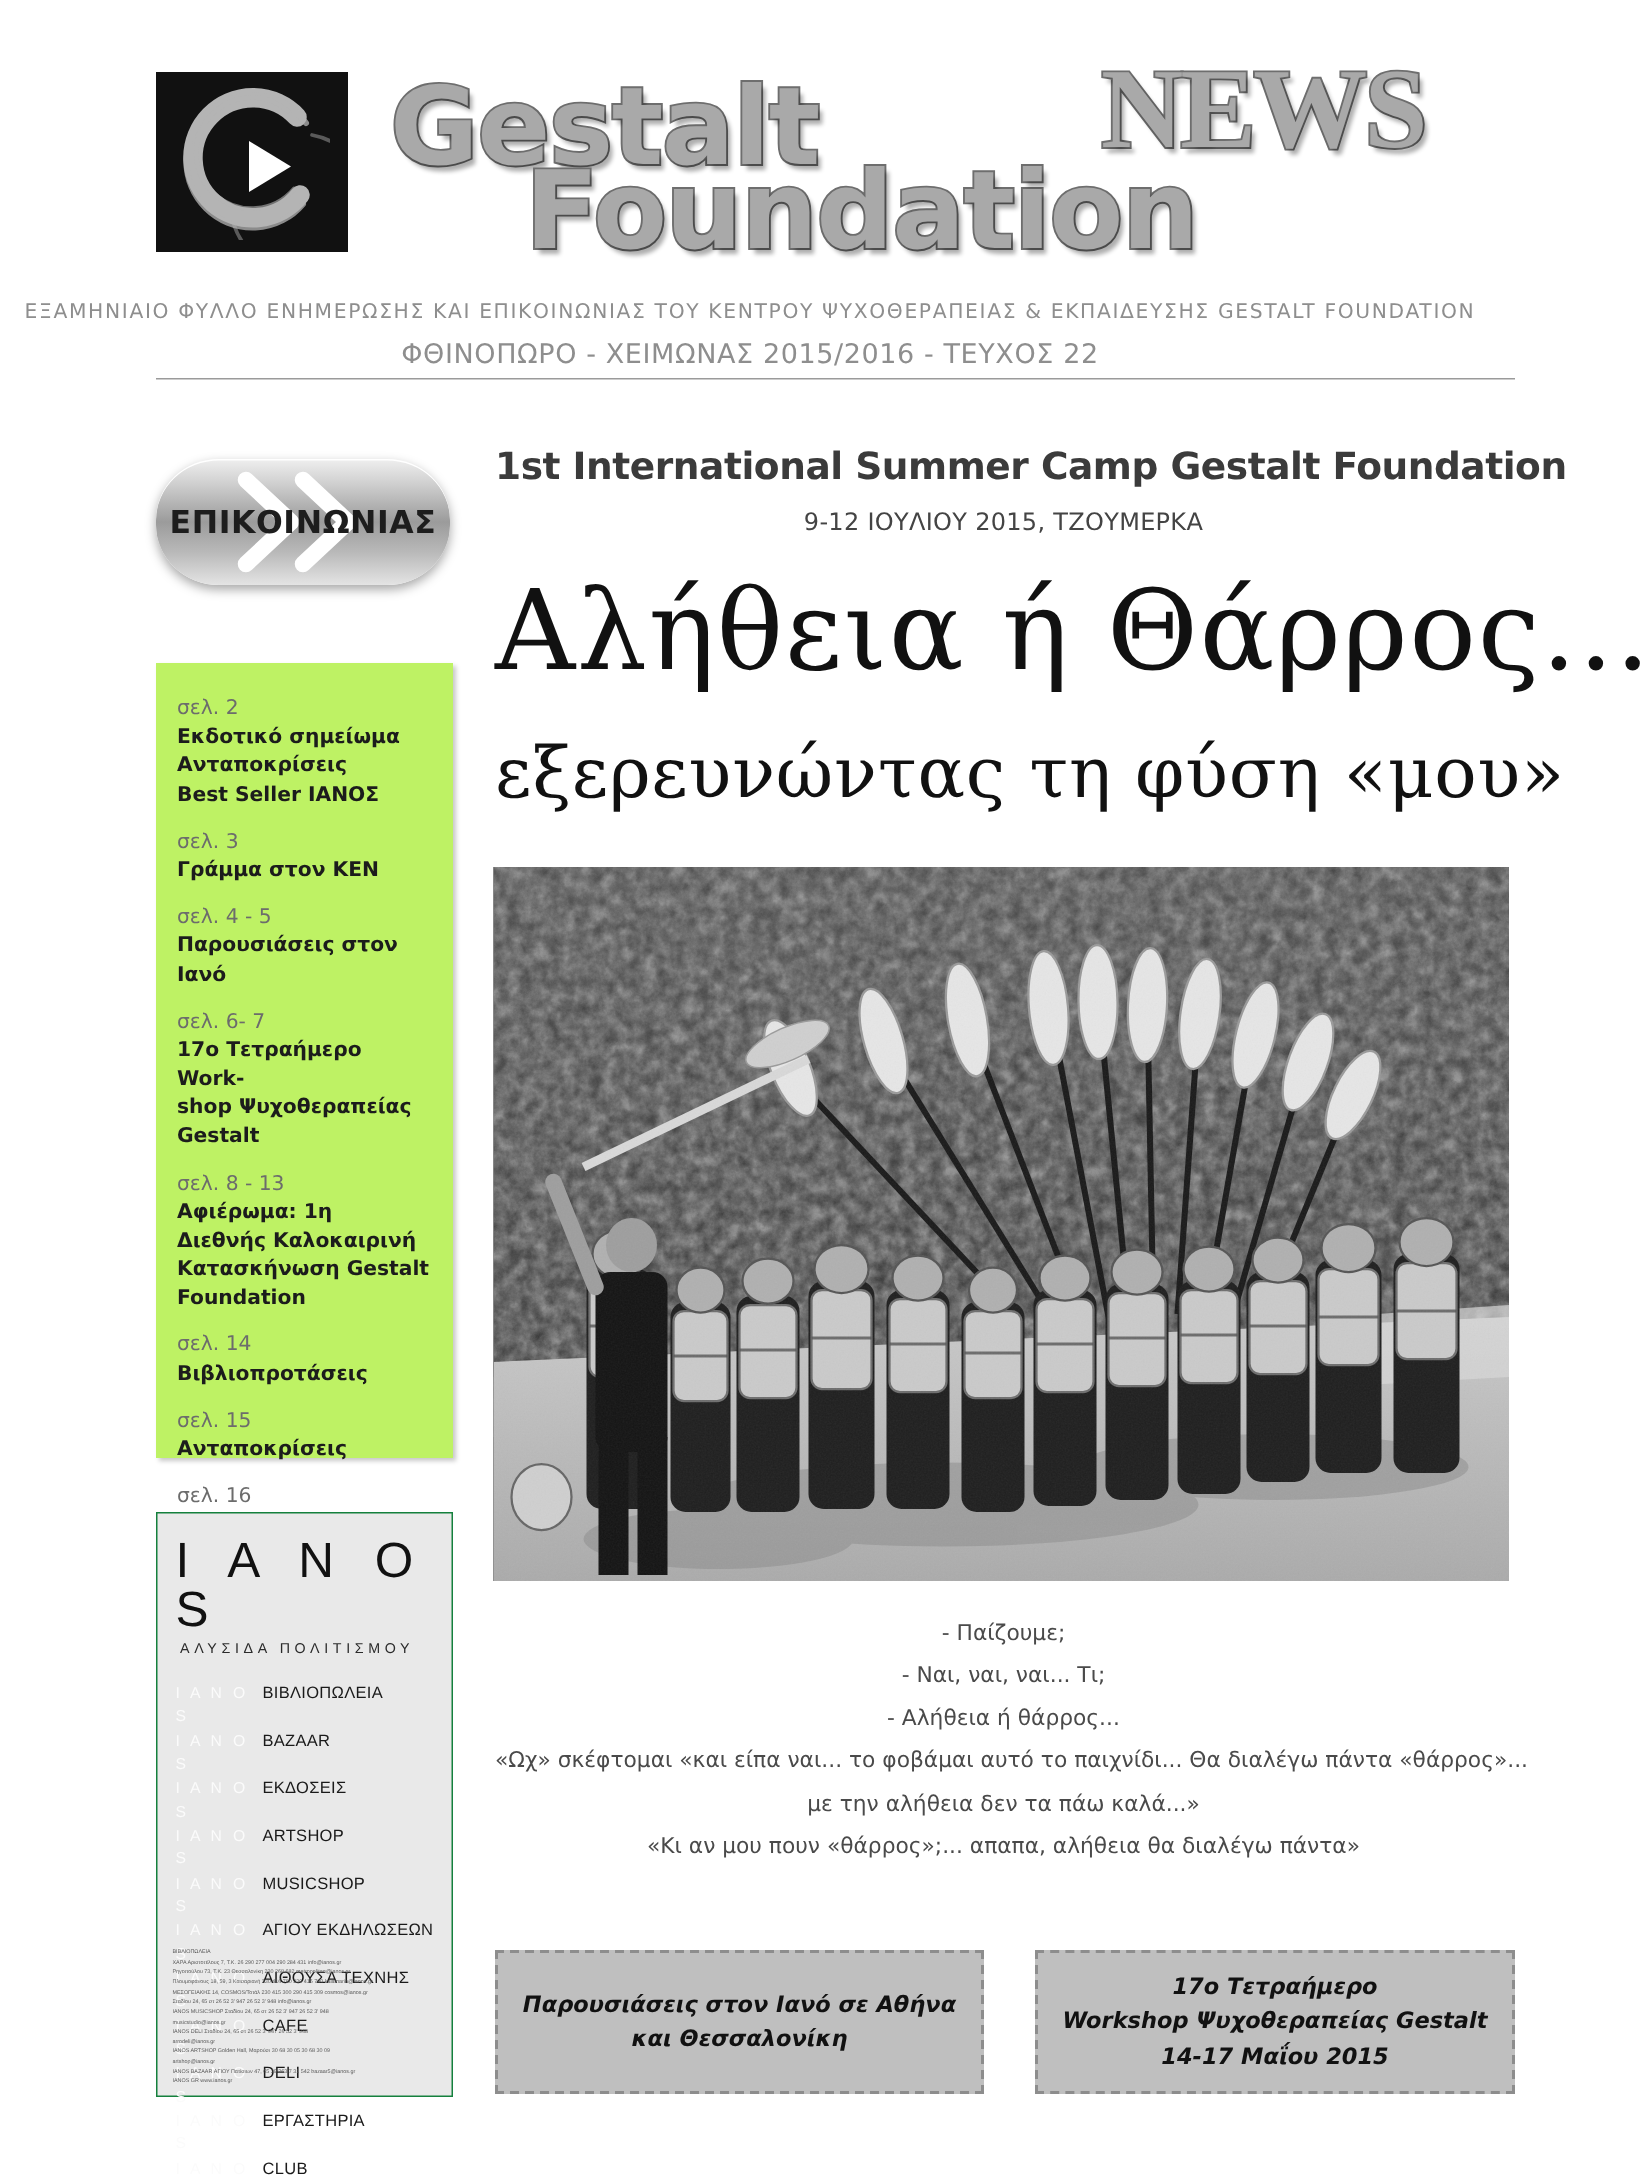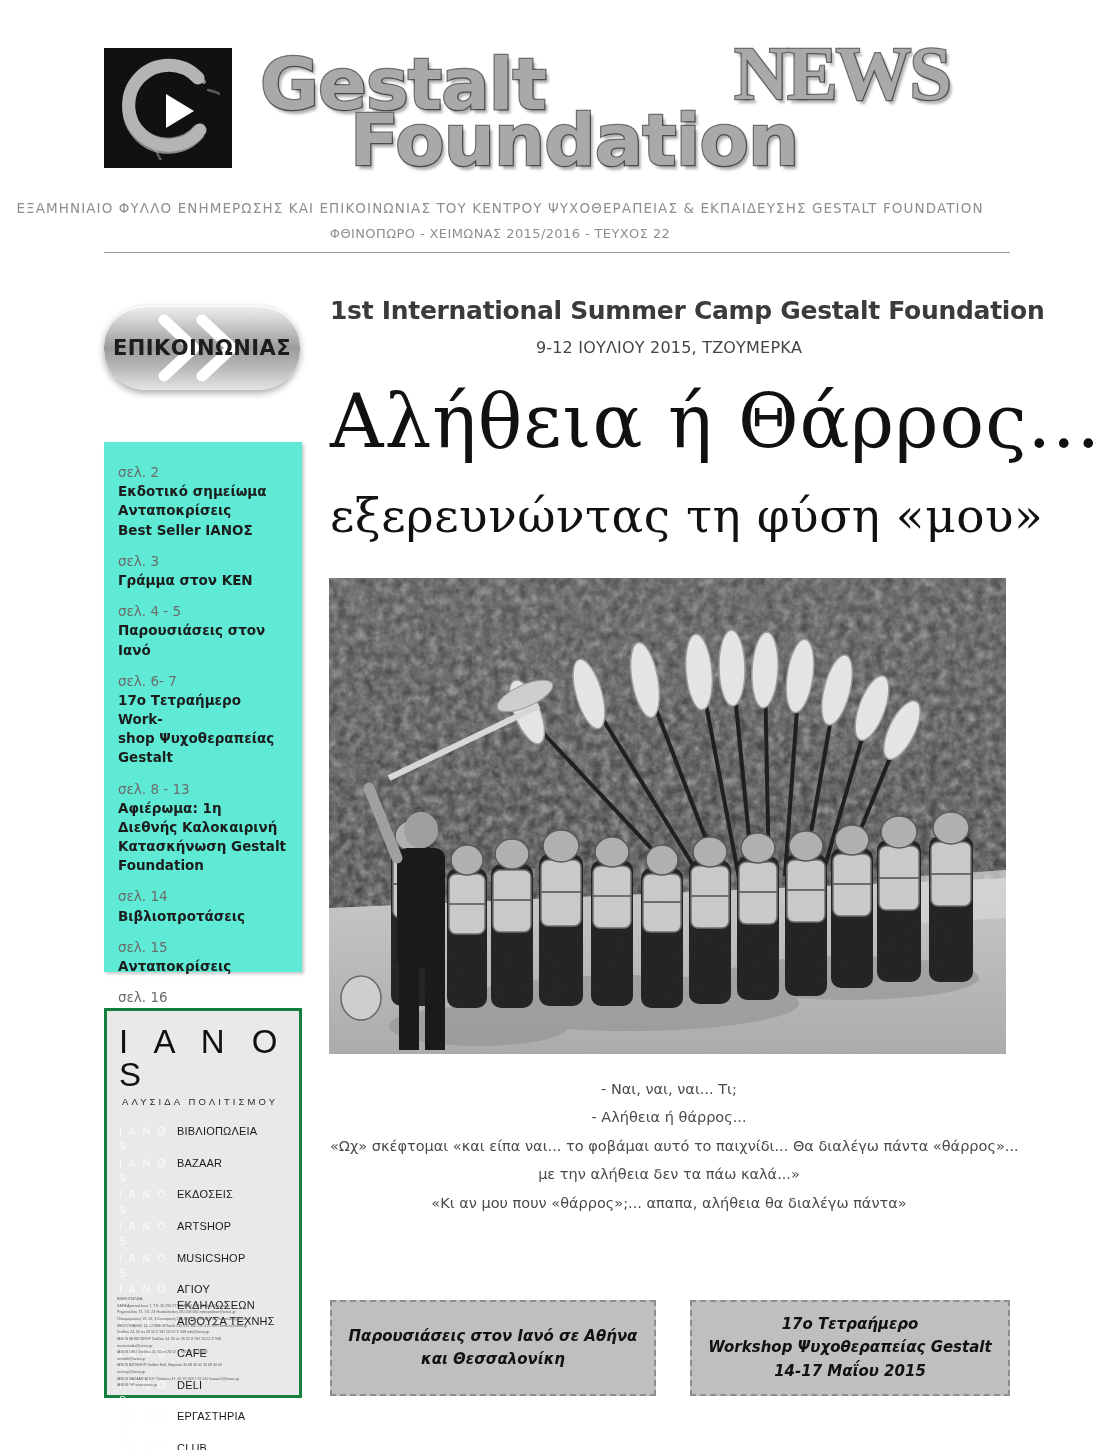--- a/index.html
+++ b/index.html
@@ -82,21 +82,21 @@
     font-family: "DejaVu Sans", sans-serif;
     white-space: nowrap;
   }
   .subtitle-1 {
     top: 200px;
     font-size: 13.5px;
     letter-spacing: 1.1px;
   }
   .subtitle-2 {
     top: 226px;
-    font-size: 13px;
+    font-size: 18px;
     letter-spacing: 0.4px;
     text-align: center;
   }
 
   .header-rule {
     position: absolute;
     left: 104px; top: 252px;
     width: 906px; height: 1px;
     background: #9a9a9a;
   }
@@ -126,21 +126,21 @@
     font-size: 21px;
     font-weight: 600;
     color: #1d1d1d;
     letter-spacing: 0.4px;
   }
 
   .toc-panel {
     position: absolute;
     left: 104px; top: 442px;
     width: 198px; height: 530px;
-    background: #5eead4;
+    background: #bef264;
     box-shadow: 2px 2px 3px rgba(0,0,0,0.22);
     padding: 20px 0 0 14px;
   }
   .toc-entry { margin-bottom: 11px; }
   .toc-page {
     font-family: "DejaVu Sans", sans-serif;
     font-size: 13.5px;
     color: #6c6c6c;
     line-height: 1.5;
   }
@@ -152,21 +152,21 @@
     line-height: 1.42;
     width: 170px;
   }
 
   
   .ianos-ad {
     position: absolute;
     left: 104px; top: 1008px;
     width: 198px; height: 390px;
     background: #e9e9e9;
-    border: 3px solid #15803d;
+    border: 1px solid #15803d;
     padding: 14px 10px 2px 12px;
   }
   .ianos-logo {
     font-family: "Liberation Sans", sans-serif;
     font-size: 33px;
     letter-spacing: 9px;
     color: #111111;
     line-height: 1;
   }
   .ianos-tagline {
@@ -597,20 +597,21 @@
         <rect x="96" y="380" width="20" height="92" fill="#141414"></rect>
         <ellipse cx="32" cy="420" rx="20" ry="22" fill="#cfcfcf" stroke="#666" stroke-width="1.5"></ellipse>
       </g>
     </g>
 
     <rect x="0" y="0" width="677" height="476" filter="url(#grain)" opacity="0.22"></rect>
   </svg>
 </div>
 
 <div class="dialogue" id="dialogue">
+    <div class="dlg-line">- Παίζουμε;</div>
     <div class="dlg-line">- Ναι, ναι, ναι... Τι;</div>
     <div class="dlg-line">- Αλήθεια ή θάρρος...</div>
     <div class="dlg-line">«Ωχ» σκέφτομαι «και είπα ναι... το φοβάμαι αυτό το παιχνίδι... Θα διαλέγω πάντα «θάρρος»...</div>
     <div class="dlg-line">με την αλήθεια δεν τα πάω καλά...»</div>
     <div class="dlg-line">«Κι αν μου πουν «θάρρος»;... απαπα, αλήθεια θα διαλέγω πάντα»</div>
   </div>
 
 <div class="promo promo-left" id="promo-left">
     <div class="promo-line">Παρουσιάσεις στον Ιανό σε Αθήνα</div>
     <div class="promo-line">και Θεσσαλονίκη</div>

